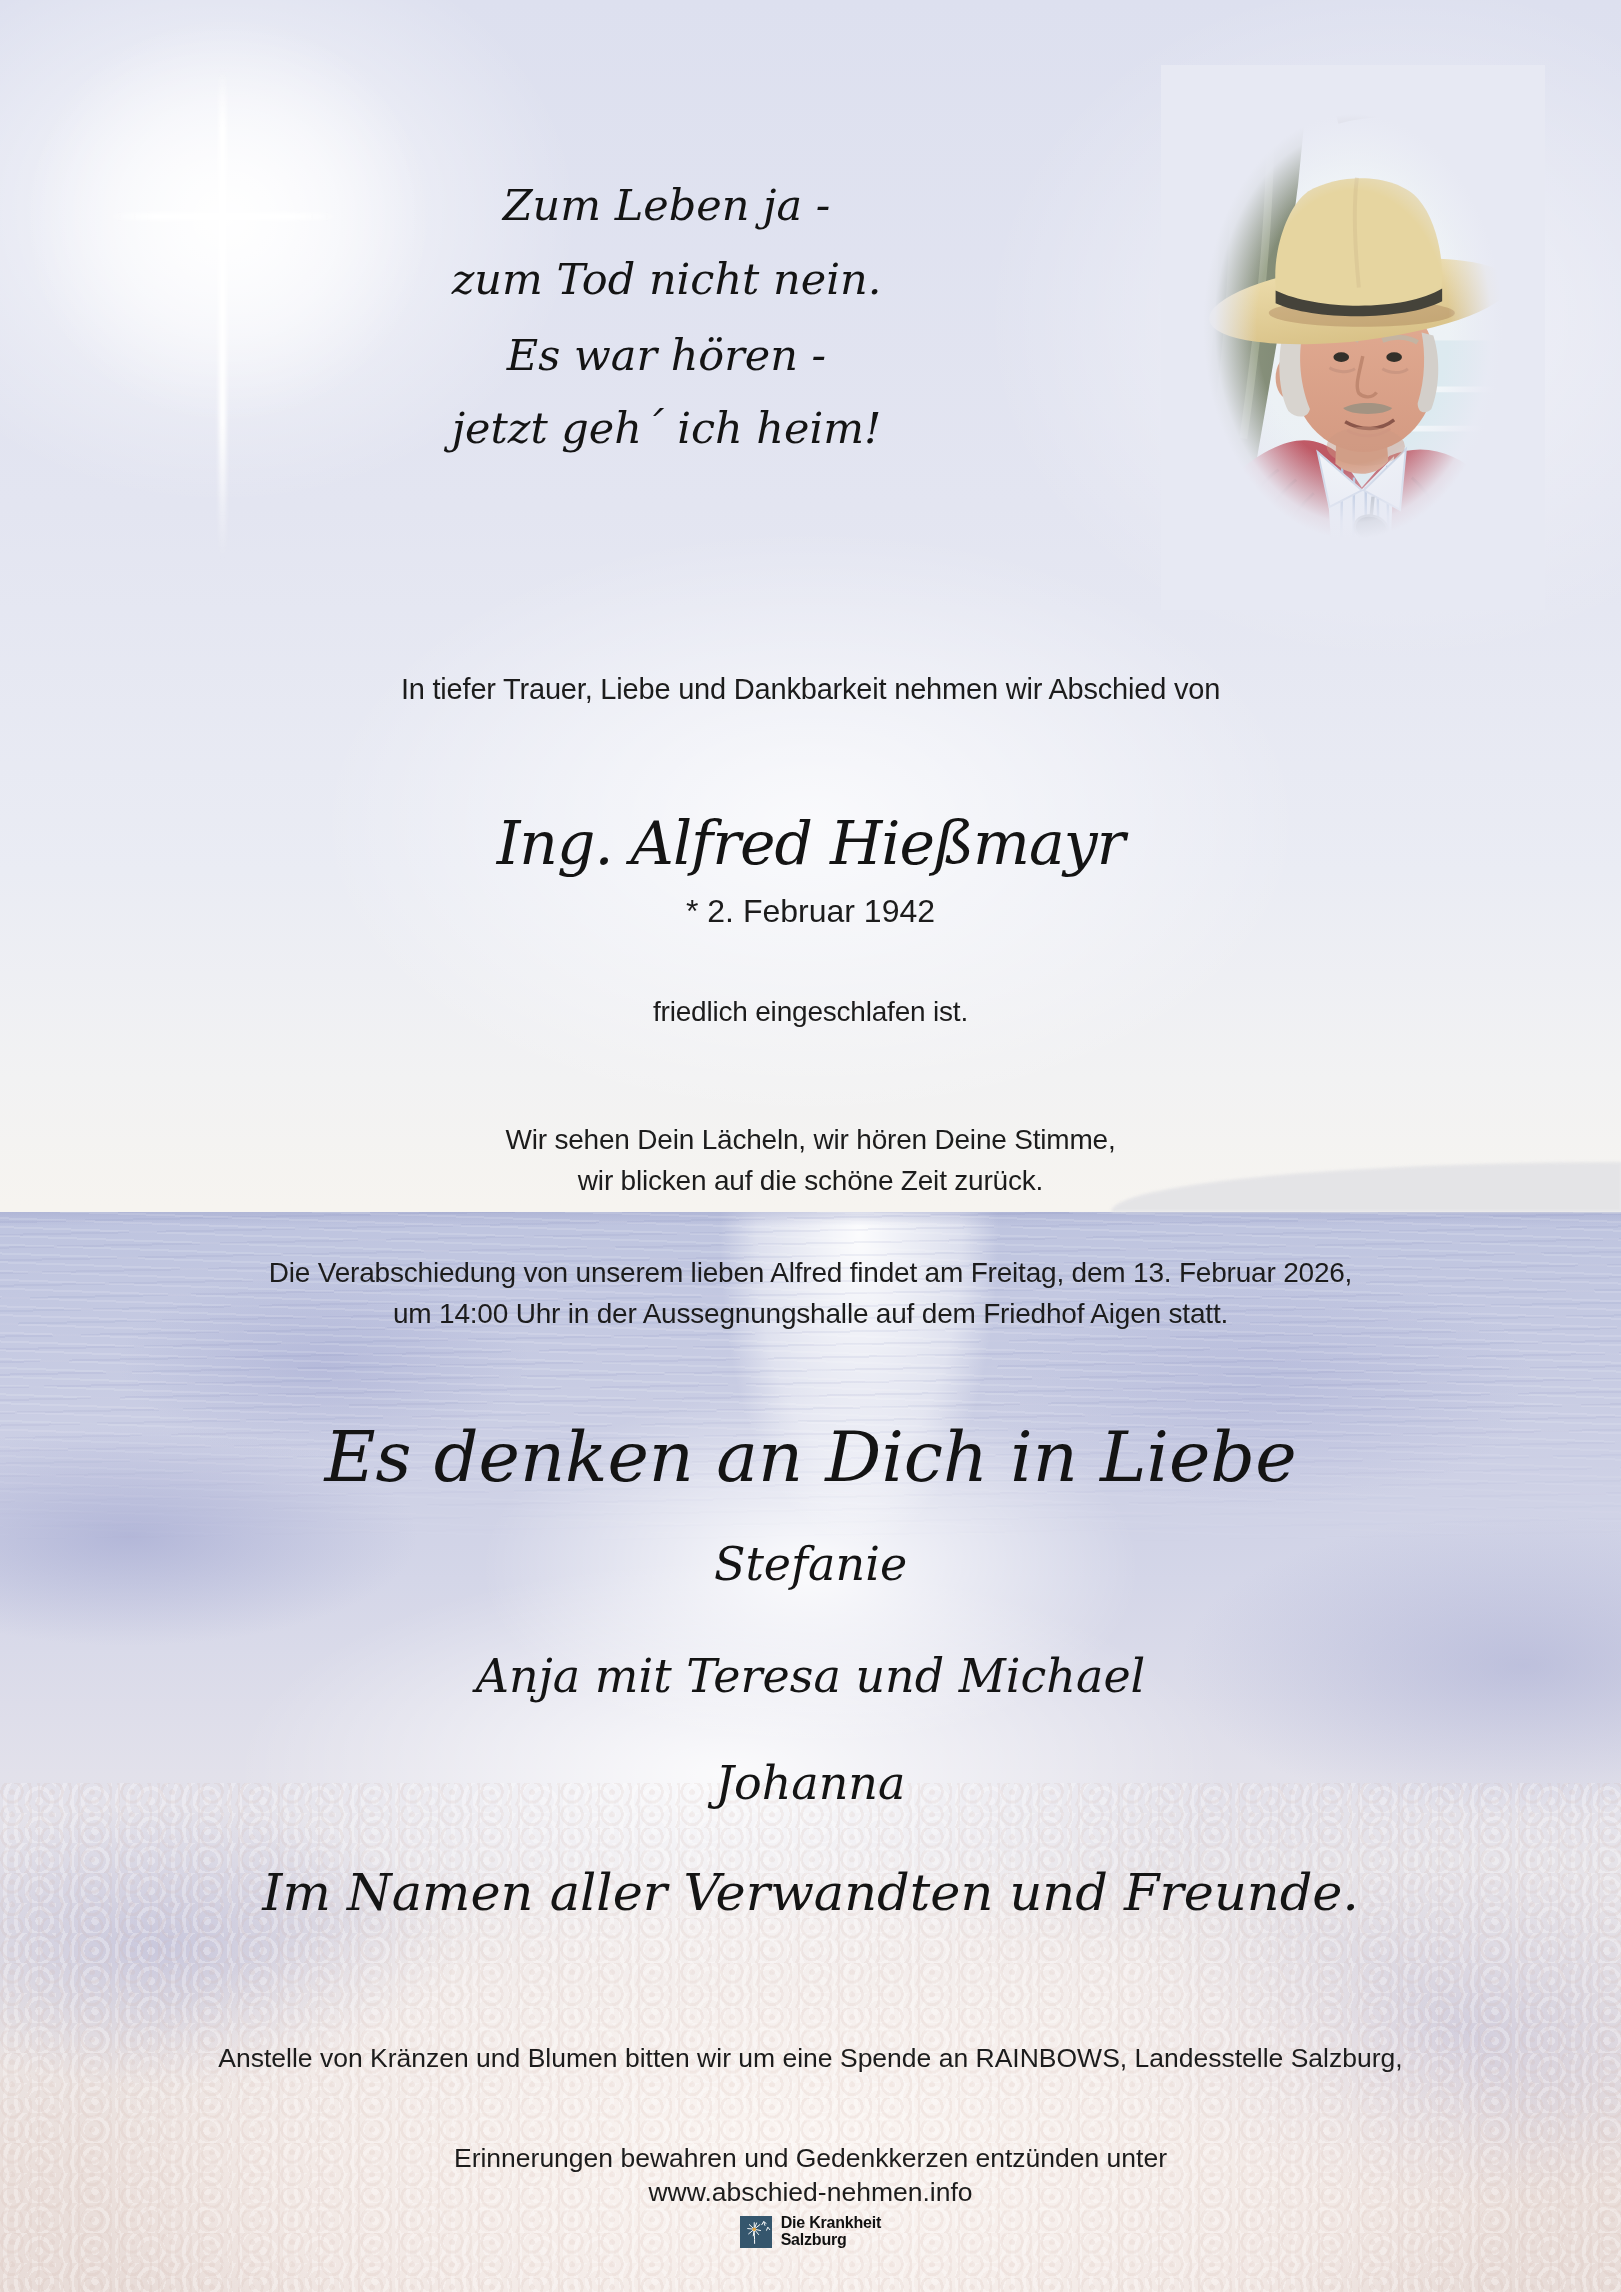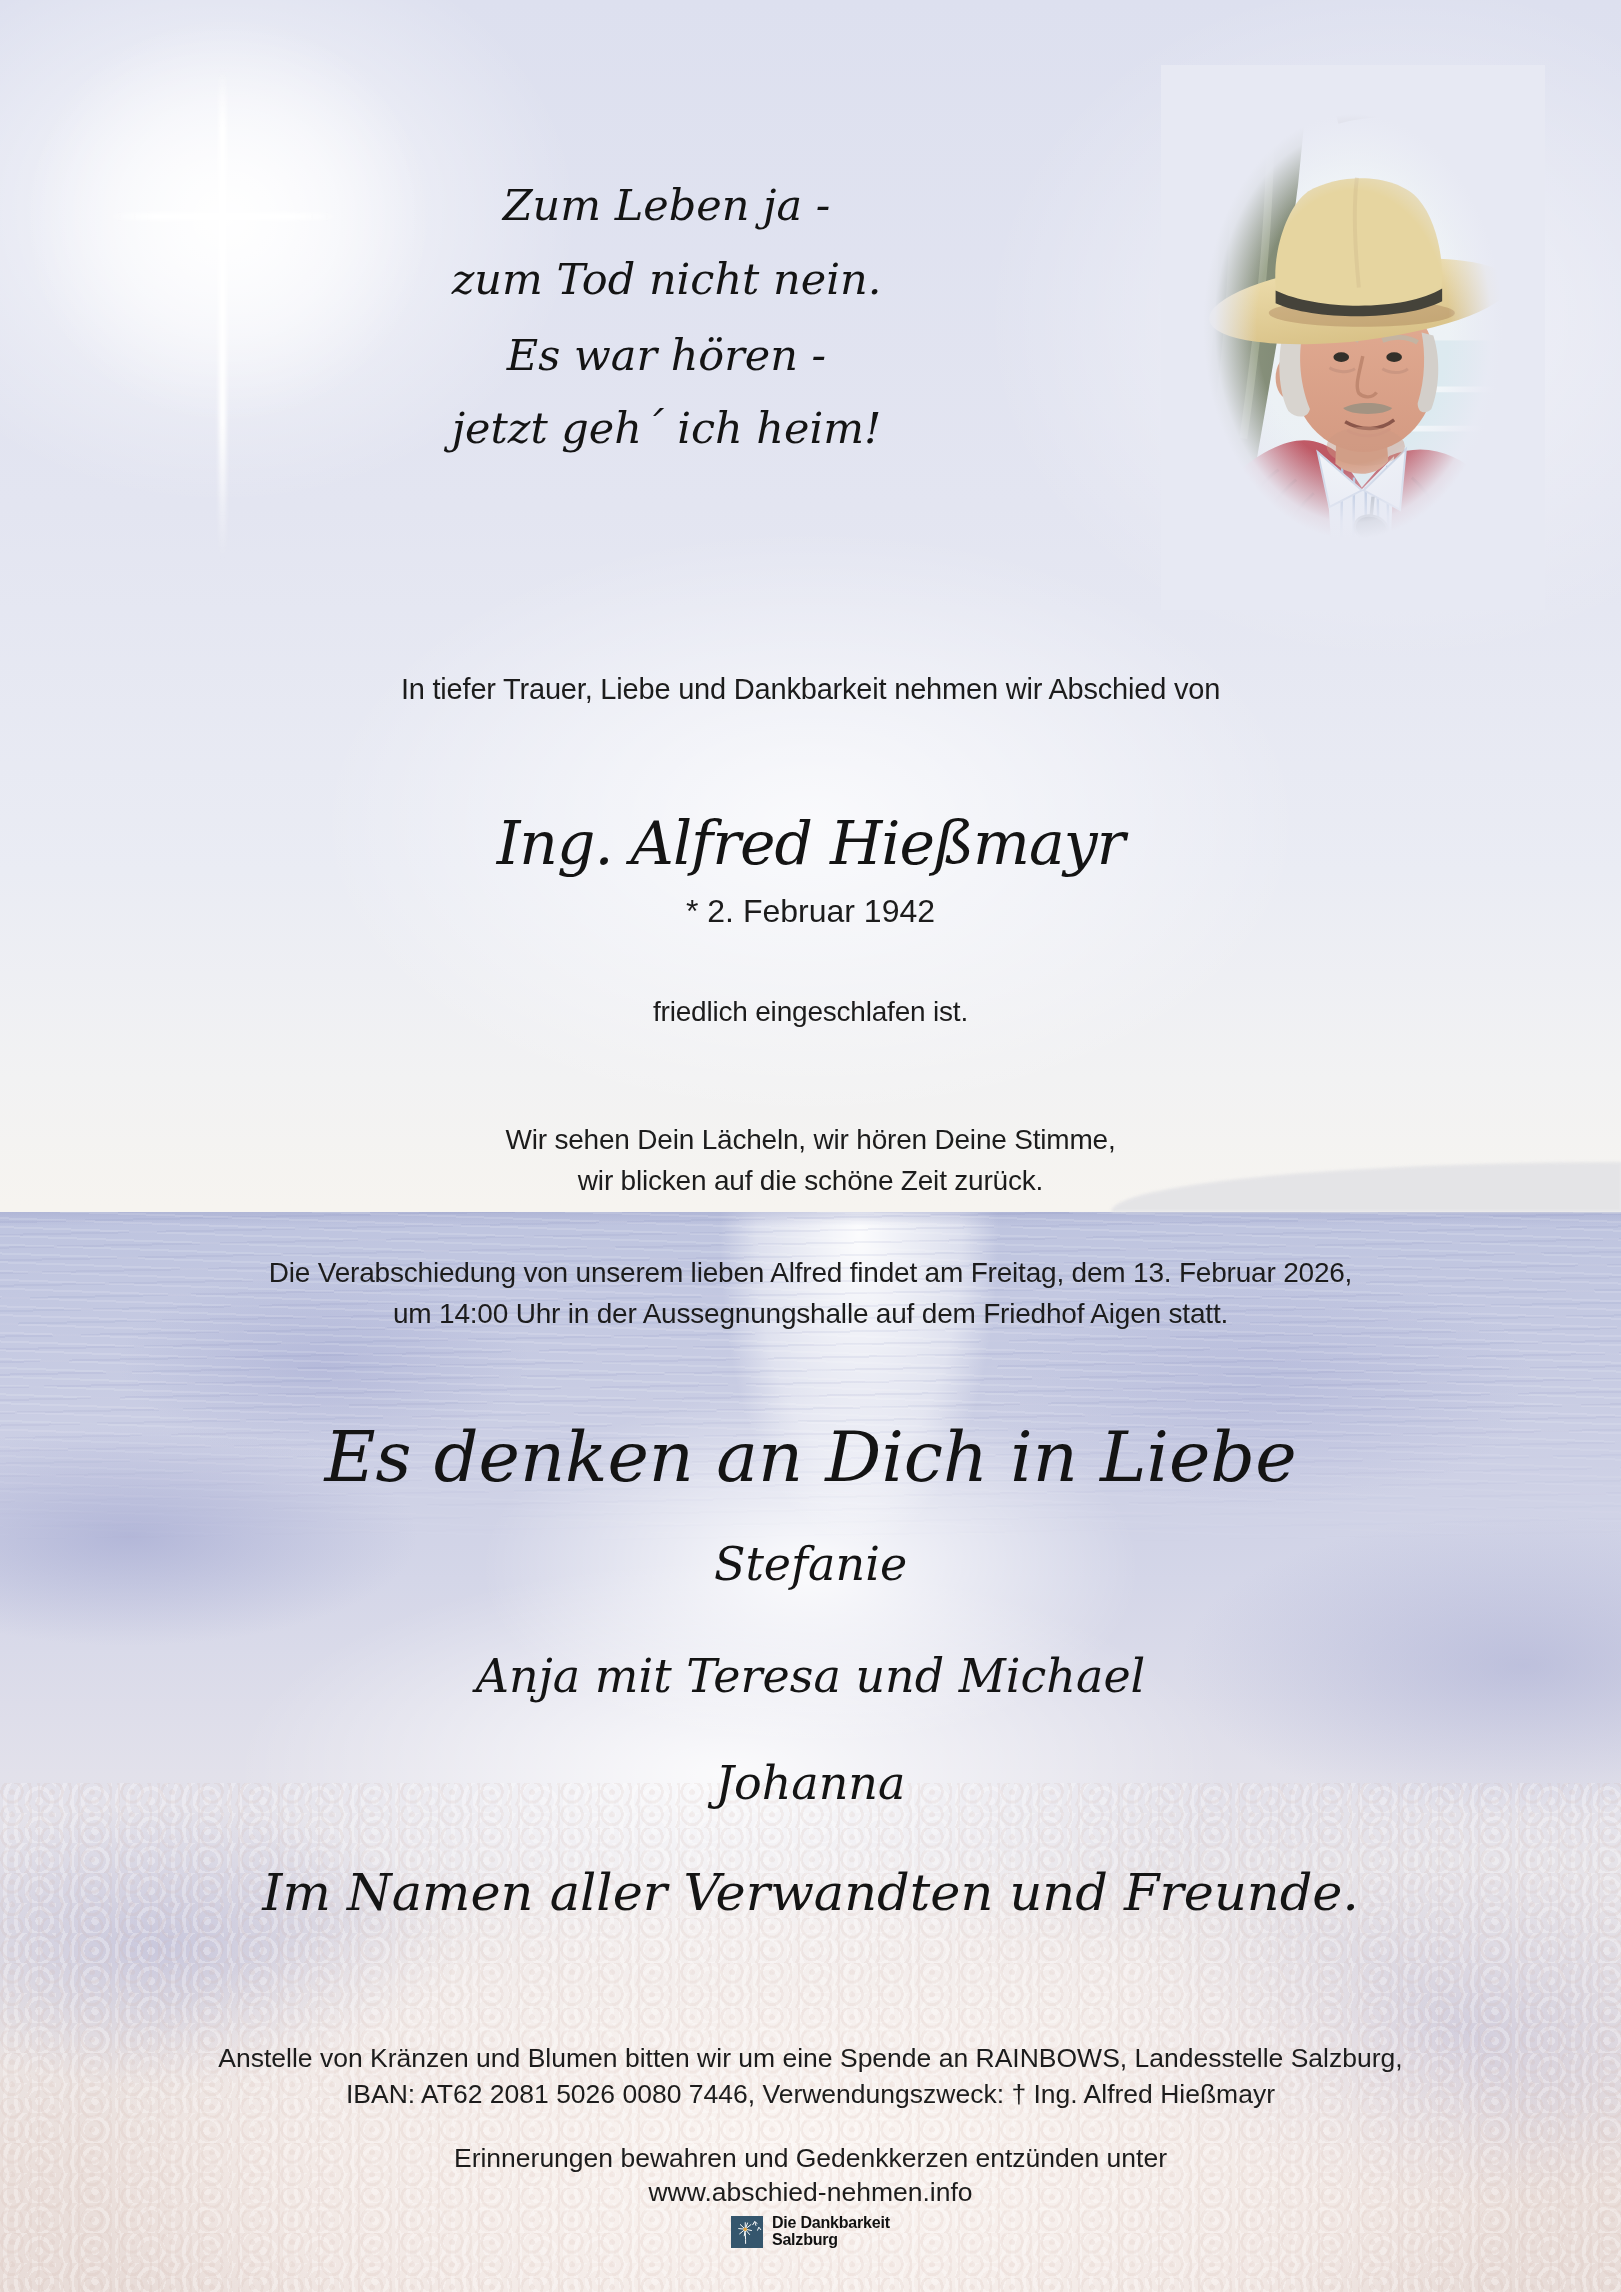--- a/index.html
+++ b/index.html
@@ -207,21 +207,20 @@
   </div>
 
   <div class="t script mheading">Es denken an Dich in Liebe</div>
   <div class="t script mname mn0">Stefanie</div>
   <div class="t script mname mn1">Anja mit Teresa und Michael</div>
   <div class="t script mname mn2">Johanna</div>
   <div class="t script closing">Im Namen aller Verwandten und Freunde.</div>
 
   <div class="t donation">
     <div>Anstelle von Kränzen und Blumen bitten wir um eine Spende an RAINBOWS, Landesstelle Salzburg,</div>
-    <div>IBAN: AT62 2081 5026 0080 7446, Verwendungszweck: † Ing. Alfred Hießmayr</div>
   </div>
   <div class="t memnote">Erinnerungen bewahren und Gedenkkerzen entzünden unter</div>
   <div class="t memurl">www.abschied-nehmen.info</div>
 
   <div class="logo-row">
     <svg class="logo-square" viewBox="0 0 46 46">
       <rect width="46" height="46" fill="#35566d"></rect>
       <g stroke="#ffffff" stroke-width="1.4" fill="none">
         <path d="M21 40 C21 31 20.5 25 20.5 20"></path>
         <g>
@@ -234,19 +233,19 @@
           <path d="M20.5 19 L30 21"></path>
             <path d="M20.5 19 L29 12"></path>
             <path d="M20.5 19 L24 9.5"></path>
         </g>
         <path d="M34 8 L36 14 M34 8 L31 13 M34 8 L38 11"></path>
         <path d="M40 16 L38 21 M40 16 L43 20"></path>
       </g>
       <circle cx="20.5" cy="19" r="2.6" fill="#e2a23c" stroke="none"></circle>
     </svg>
     <div class="logo-text">
-      <div>Die Dankbarkeit</div>
+      <div>Die Krankheit</div>
       <div>Salzburg</div>
     </div>
   </div>
 
 </div>
 
 
 </body></html>

